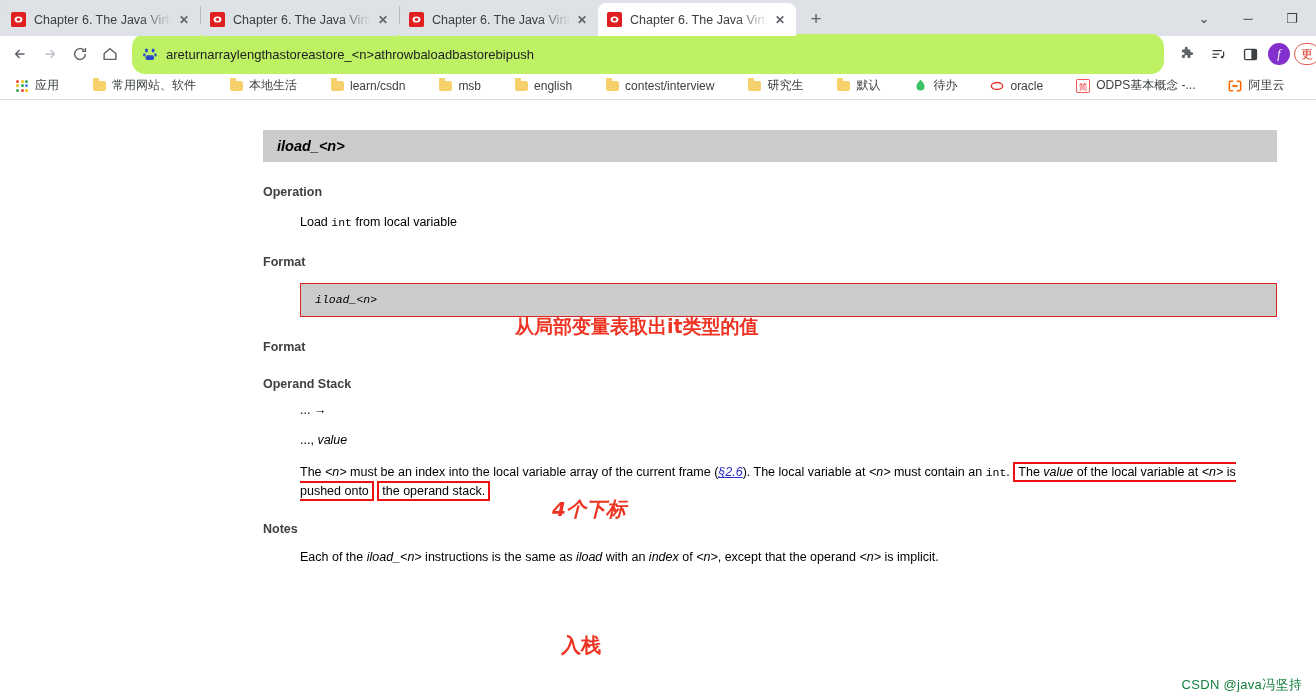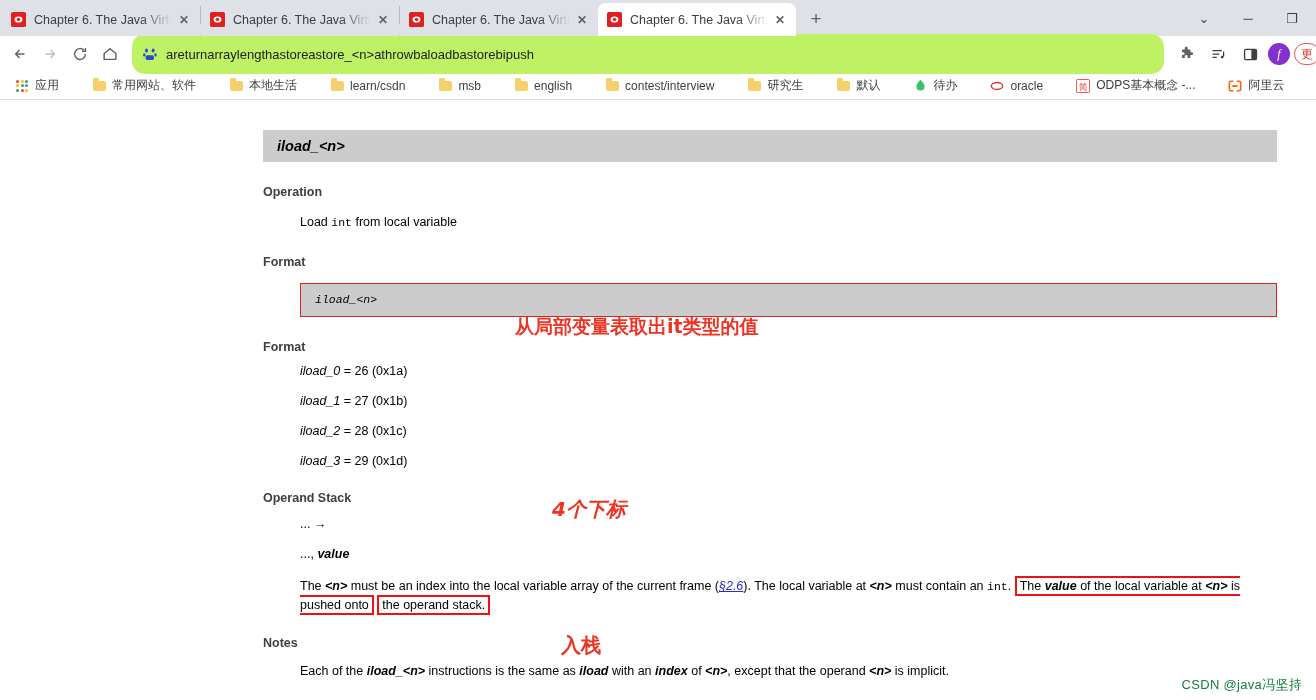--- a/index.html
+++ b/index.html
@@ -134,21 +134,21 @@
     font-size:14.5px; color:#000;
   }
   h4.sec {
     color:#404040; font-size:12.5px; font-weight:bold; margin:23px 0 0 0;
   }
   .indent { margin-left:37px; }
   .body-line {
     font-size:12.5px; color:#000; margin-top:14px; line-height:1.45;
   }
   .mono { font-family:"Liberation Mono", monospace; font-size:11.5px; }
-  .ital { font-style:italic;font-weight:bold; }
+  .ital { font-style:italic; }
 
   .format-box {
     margin-top:14px; margin-left:37px; border:1.5px solid #dd2222;
     background:#cccccc; height:34px; display:flex; align-items:center;
     padding-left:14px;
   }
   .format-box .code {
     font-family:"Liberation Mono", monospace; font-size:11.5px;
     font-style:italic; color:#000;
   }
@@ -445,34 +445,20 @@
     <div class="body-line indent">
       <span>Load </span><span class="mono">int</span><span> from local variable</span>
     </div>
 
     <h4 class="sec">Format</h4>
     <div class="format-box">
       <span class="code">iload_&lt;n&gt;</span>
     </div>
 
     <h4 class="sec">Format</h4>
-    <div class="forms-list">
-      <div class="row">
-        <span class="nm">iload_0</span><span> = 26 (0x1a)</span>
-      </div>
-      <div class="row">
-        <span class="nm">iload_1</span><span> = 27 (0x1b)</span>
-      </div>
-      <div class="row">
-        <span class="nm">iload_2</span><span> = 28 (0x1c)</span>
-      </div>
-      <div class="row">
-        <span class="nm">iload_3</span><span> = 29 (0x1d)</span>
-      </div>
-    </div>
 
     <h4 class="sec">Operand Stack</h4>
     <div class="stack-list">
       <div class="row">... →</div>
       <div class="row">
         <span>..., </span><span class="ital">value</span>
       </div>
     </div>
 
     <div class="desc">

